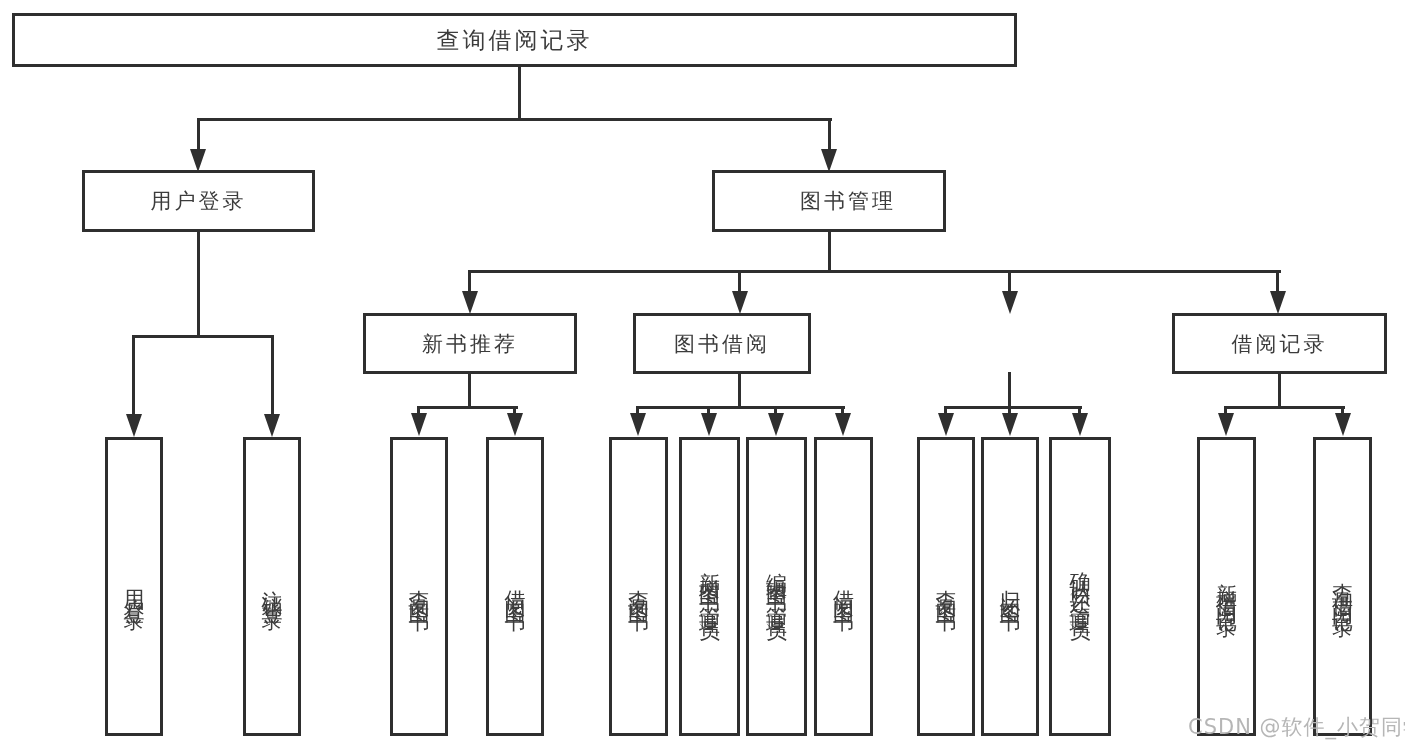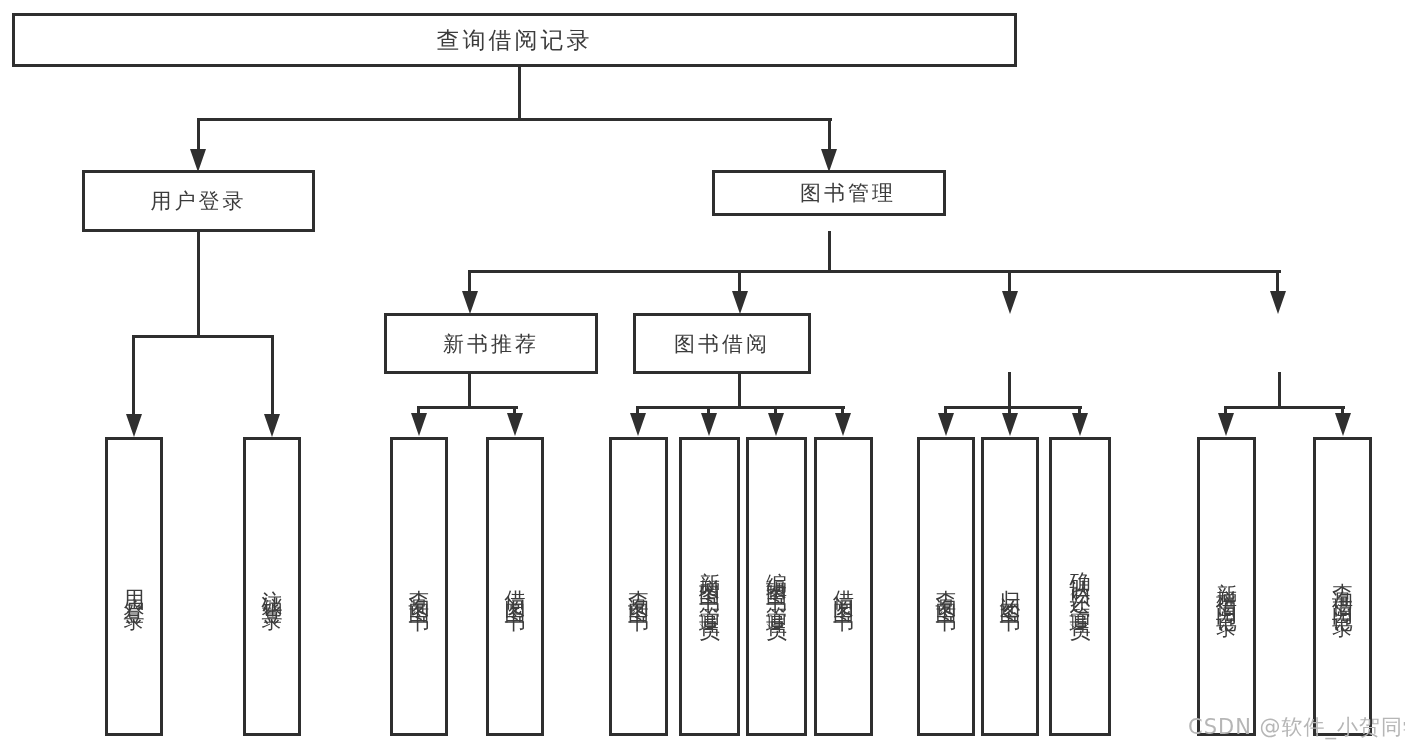--- a/index.html
+++ b/index.html
@@ -92,21 +92,21 @@
   <div class="line" style="left:518px; top:65px; width:3px; height:55px;"></div>
   <div class="line" style="left:197px; top:118px; width:635px; height:3px;"></div>
   <div class="line" style="left:197px; top:120px; width:3px; height:31px;"></div>
   <div class="line" style="left:828px; top:120px; width:3px; height:31px;"></div>
   <div class="arrow" style="left:190px; top:149px;"></div>
   <div class="arrow" style="left:821px; top:149px;"></div>
 
   <div class="hbox" style="left:82px; top:170px; width:233px; height:62px;">
     <span>用户登录</span>
   </div>
-  <div class="hbox" style="left:712px; top:170px; width:234px; height:46px;padding-left:38px;">
+  <div class="hbox" style="left:712px; top:170px; width:234px; height:62px;padding-left:38px;">
     <span>图书管理</span>
   </div>
 
   <div class="line" style="left:197px; top:231px; width:3px; height:106px;"></div>
   <div class="line" style="left:132px; top:335px; width:142px; height:3px;"></div>
   <div class="line" style="left:132px; top:337px; width:3px; height:79px;"></div>
   <div class="line" style="left:271px; top:337px; width:3px; height:79px;"></div>
   <div class="arrow" style="left:126px; top:414px;"></div>
   <div class="arrow" style="left:264px; top:414px;"></div>
 
@@ -114,25 +114,28 @@
   <div class="line" style="left:468px; top:270px; width:813px; height:3px;"></div>
   <div class="line" style="left:468px; top:272px; width:3px; height:21px;"></div>
   <div class="line" style="left:738px; top:272px; width:3px; height:21px;"></div>
   <div class="line" style="left:1008px; top:272px; width:3px; height:21px;"></div>
   <div class="line" style="left:1276px; top:272px; width:3px; height:21px;"></div>
   <div class="arrow" style="left:462px; top:291px;"></div>
   <div class="arrow" style="left:732px; top:291px;"></div>
   <div class="arrow" style="left:1002px; top:291px;"></div>
   <div class="arrow" style="left:1270px; top:291px;"></div>
 
-  <div class="hbox" style="left:363px; top:313px; width:214px; height:61px;margin-left:21px;">
+  <div class="hbox" style="left:363px; top:313px; width:214px; height:61px;">
     <span>新书推荐</span>
   </div>
   <div class="hbox" style="left:633px; top:313px; width:178px; height:61px;">
     <span>图书借阅</span>
+  </div>
+  <div class="hbox" style="left:1172px; top:313px; width:215px; height:61px;">
+    <span>借阅记录</span>
   </div>
 
   <div class="line" style="left:468px; top:372px; width:3px; height:36px;"></div>
   <div class="line" style="left:417px; top:406px; width:101px; height:3px;"></div>
   <div class="line" style="left:417px; top:408px; width:3px; height:8px;"></div>
   <div class="line" style="left:513px; top:408px; width:3px; height:8px;"></div>
   <div class="arrow" style="left:411px; top:413px;"></div>
   <div class="arrow" style="left:507px; top:413px;"></div>
 
   <div class="line" style="left:738px; top:372px; width:3px; height:36px;"></div>

